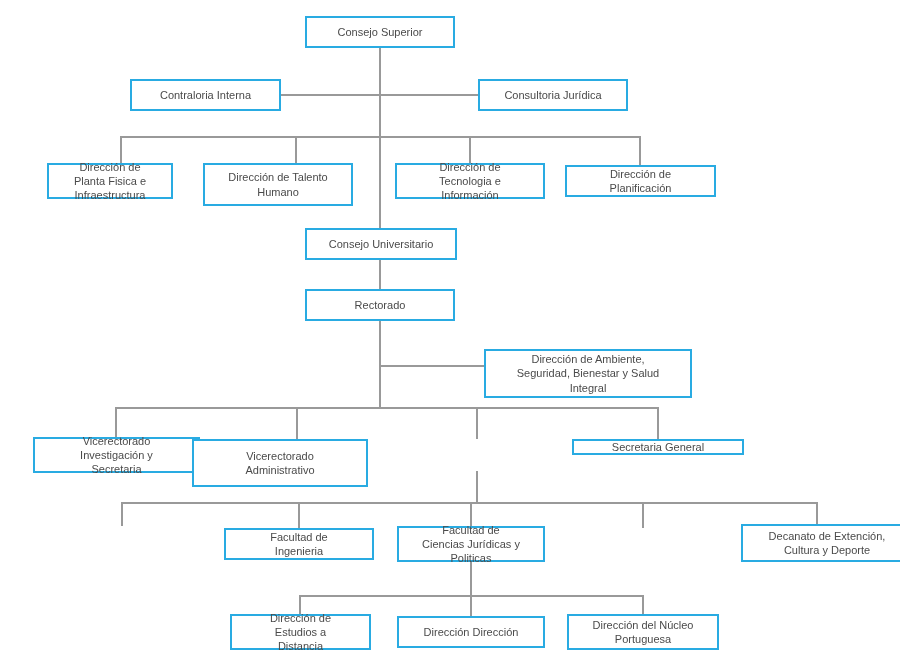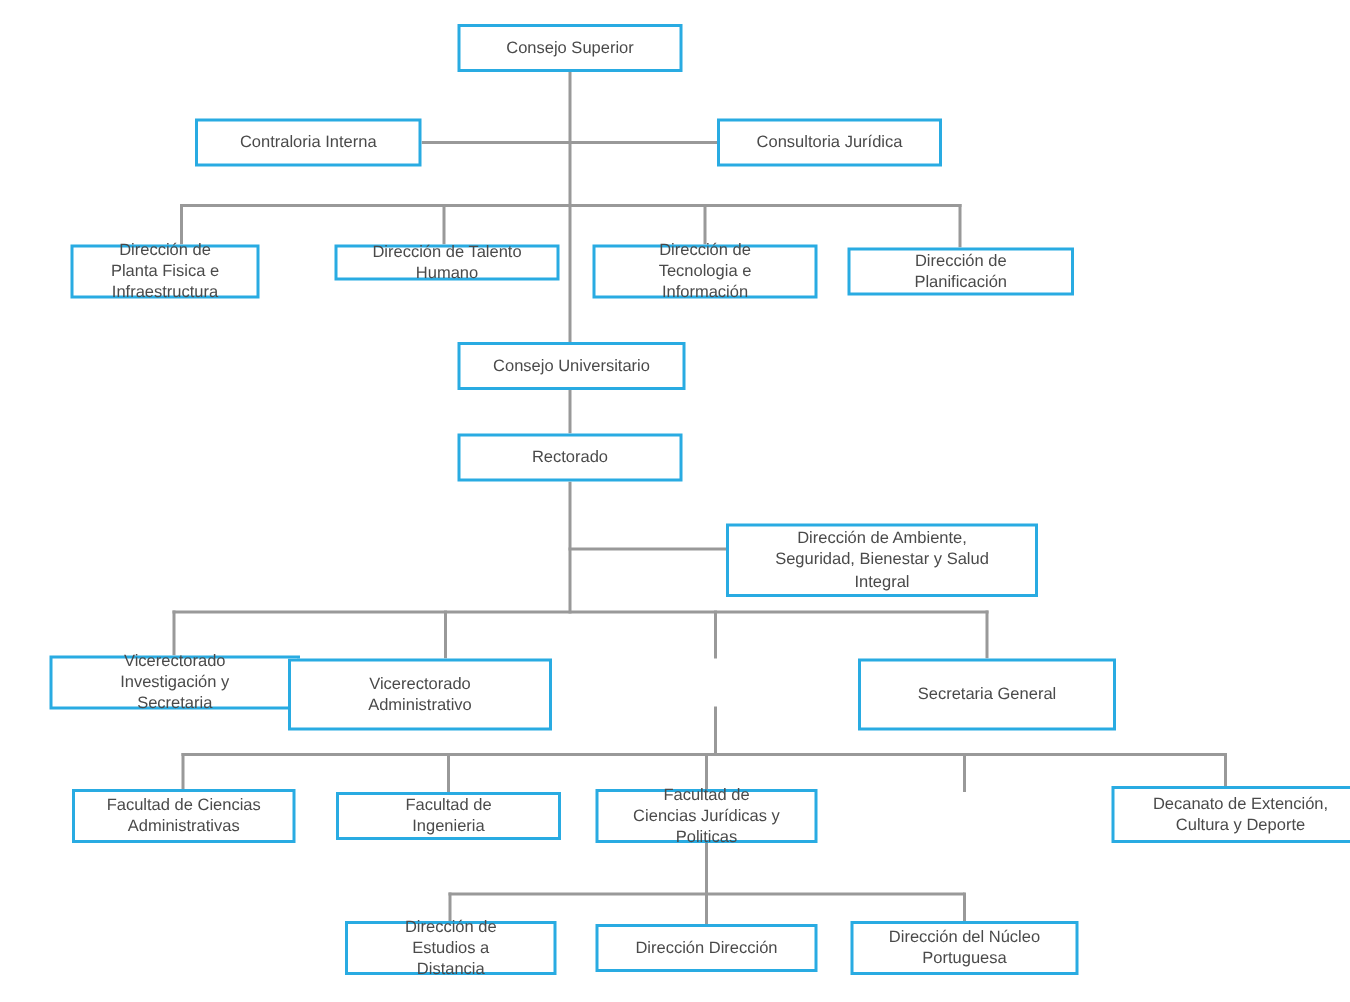--- a/index.html
+++ b/index.html
@@ -68,30 +68,29 @@
   <div class="cline" style="left:470px;top:562px;width:2px;height:35px"></div>
   <div class="cline" style="left:299px;top:595px;width:344px;height:2px"></div>
   <div class="cline" style="left:299px;top:595px;width:2px;height:19px"></div>
   <div class="cline" style="left:470px;top:595px;width:2px;height:21px"></div>
   <div class="cline" style="left:642px;top:595px;width:2px;height:19px"></div>
 
   <div class="node" style="left:305px;top:16px;width:150px;height:32px">Consejo Superior</div>
   <div class="node" style="left:130px;top:79px;width:151px;height:32px">Contraloria Interna</div>
   <div class="node" style="left:478px;top:79px;width:150px;height:32px">Consultoria Jurídica</div>
   <div class="node" style="left:47px;top:163px;width:126px;height:36px">Dirección de Planta Fisica e Infraestructura</div>
-  <div class="node" style="left:223px;top:163px;width:150px;height:24px">Dirección de Talento Humano</div>
+  <div class="node" style="left:203px;top:163px;width:150px;height:43px">Dirección de Talento Humano</div>
   <div class="node" style="left:395px;top:163px;width:150px;height:36px">Dirección de Tecnologia e Información</div>
   <div class="node" style="left:565px;top:165px;width:151px;height:32px">Dirección de Planificación</div>
   <div class="node" style="left:305px;top:228px;width:152px;height:32px">Consejo Universitario</div>
   <div class="node" style="left:305px;top:289px;width:150px;height:32px">Rectorado</div>
   <div class="node" style="left:484px;top:349px;width:208px;height:49px">Dirección de Ambiente, Seguridad, Bienestar y Salud Integral</div>
   <div class="node" style="left:33px;top:437px;width:167px;height:36px">Vicerectorado Investigación y Secretaria</div>
   <div class="node" style="left:192px;top:439px;width:176px;height:48px">Vicerectorado Administrativo</div>
-  <div class="node" style="left:572px;top:439px;width:172px;height:48px">Secretaria General</div>
-  <div class="node" style="left:48px;top:526px;width:149px;height:36px">Facultad de Ciencias Administrativas</div>
+  <div class="node" style="left:572px;top:439px;width:172px;height:16px">Secretaria General</div>
   <div class="node" style="left:224px;top:528px;width:150px;height:32px">Facultad de Ingenieria</div>
   <div class="node" style="left:397px;top:526px;width:148px;height:36px">Facultad de Ciencias Jurídicas y Politicas</div>
   <div class="node" style="left:741px;top:524px;width:172px;height:38px">Decanato de Extención, Cultura y Deporte</div>
   <div class="node" style="left:230px;top:614px;width:141px;height:36px">Dirección de Estudios a Distancia</div>
   <div class="node" style="left:397px;top:616px;width:148px;height:32px">Dirección Dirección</div>
   <div class="node" style="left:567px;top:614px;width:152px;height:36px">Dirección del Núcleo Portuguesa</div>
 
 </div>
 
 </body></html>

